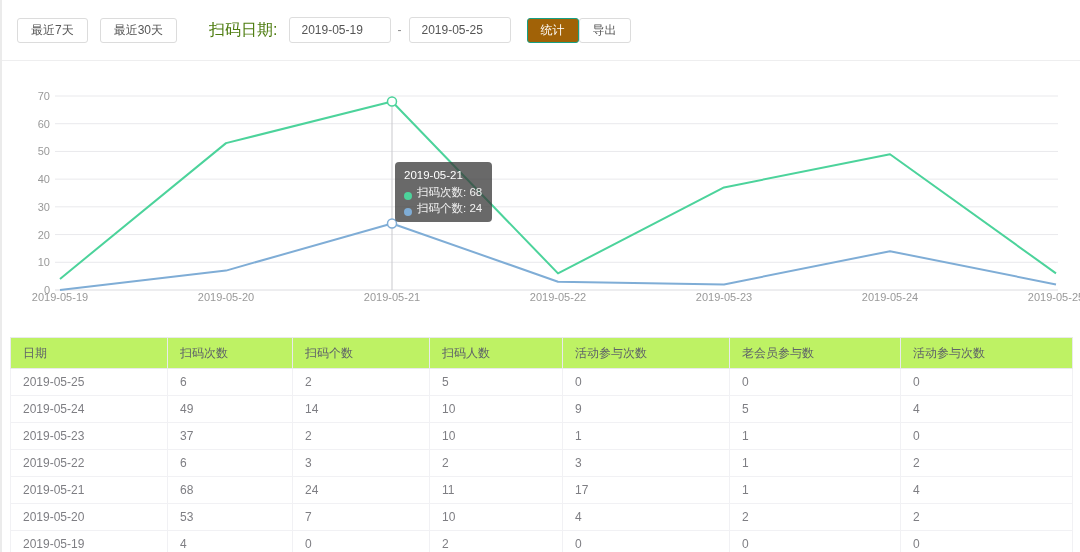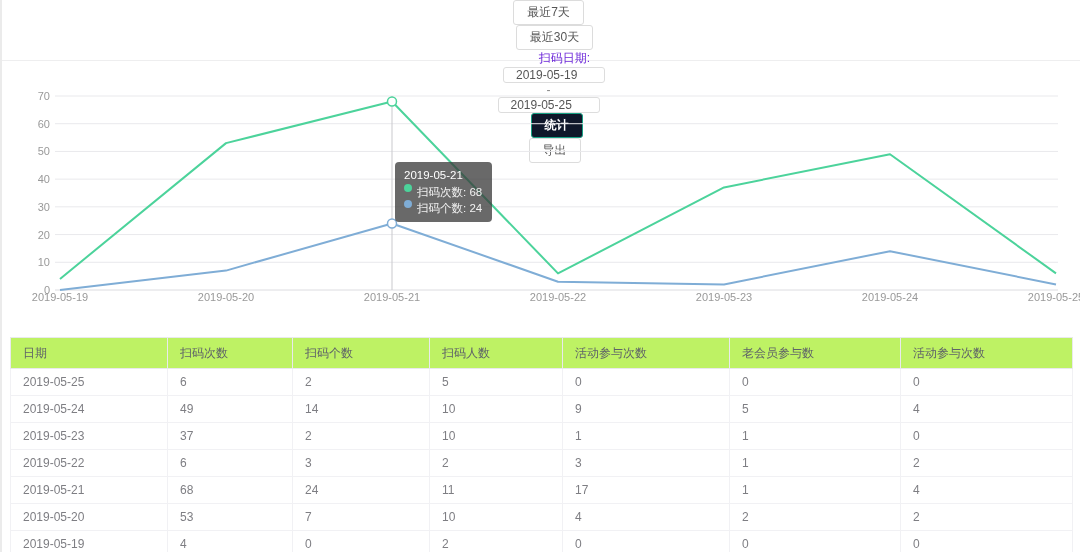--- a/index.html
+++ b/index.html
@@ -1,39 +1,39 @@
 <!DOCTYPE html>
 <html><head>
 <meta charset="utf-8">
 <style>
   html,body { margin:0; padding:0; background:#fff; }
   body { width:1080px; height:552px; overflow:hidden; font-family:"Liberation Sans", sans-serif; }
   .page { position:relative; width:1080px; height:552px; background:#fff; box-sizing:border-box; border-left:2px solid #ebebeb; overflow:hidden; }
 
   
   .toolbar { position:absolute; left:0; top:0; width:100%; height:61px; box-sizing:border-box;
-             border-bottom:1px solid #eeeeef; display:flex; align-items:center; padding-left:15px;flex-direction:column; }
+             border-bottom:1px solid #eeeeef; display:flex; align-items:center; padding-left:15px; }
   .btn { background:#fff; border:1px solid #dcdcdc; border-radius:3px; font-size:12px; color:#555;
          height:25px; line-height:23px; padding:0 13px; cursor:pointer; white-space:nowrap; }
   .btn-30 { margin-left:12px;text-align:center; }
-  .date-label { margin-left:32px; font-size:12px; color:#6d28d9; }
+  .date-label { margin-left:32px; font-size:16px; color:#4d7c0f; }
   .date-input { margin-left:11px; width:88px; height:24px; border:1px solid #ddd; border-radius:3px;
                 font-size:12px; color:#555; padding:0 0 0 12px; outline:none; font-family:inherit; }
   .date-sep { margin:0 7px; color:#888; font-size:12px; }
-  .btn-primary { margin-left:16px; background:#0f172a; border-color:#17a084; color:#fff;font-weight:bold; }
-  .btn-export { margin-left:12px; }
+  .btn-primary { margin-left:16px; background:#a16207; border-color:#17a084; color:#fff; }
+  .btn-export { }
 
   
   .chart { position:absolute; left:0; top:85px; width:1080px; height:235px; }
   .chart svg { display:block; }
   .chart-tooltip { position:absolute; left:393px; top:77px; background:rgba(58,58,58,0.76);
                    border-radius:4px; padding:5px 10px 6px 9px; color:#fff; font-size:11.5px;
                    line-height:16px; pointer-events:none; white-space:nowrap; z-index:3; }
   .chart-tooltip .tt-title { margin-bottom:1px; }
-  .tt-row { display:flex; align-items:flex-start; color:#f2f2f2; }
+  .tt-row { display:flex; align-items:flex-end; color:#f2f2f2; }
   .tt-dot { display:inline-block; width:8px; height:8px; border-radius:50%; margin-right:5px; flex:none; }
 
   
   .table-wrap { position:absolute; left:8px; top:337px; width:1062px; }
   table { width:100%; border-collapse:collapse; table-layout:fixed; font-size:12px; }
   th { background:#bef264; border:1px solid #e9e9ec; color:#5f6368; font-weight:normal;
        text-align:left; padding:8px 0 8px 12px; line-height:14px; overflow:hidden; }
   td { border:1px solid #f1f1f4; border-top:none; color:#7e7e83; text-align:left;
        padding:6px 0 6px 12px; line-height:14px; background:#fff; overflow:hidden; }
 </style>

